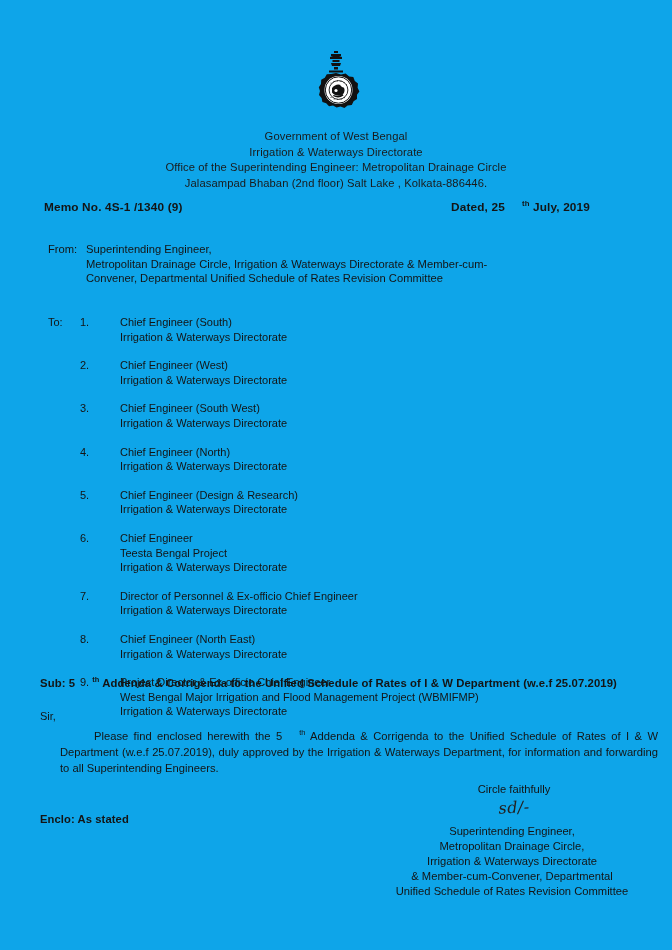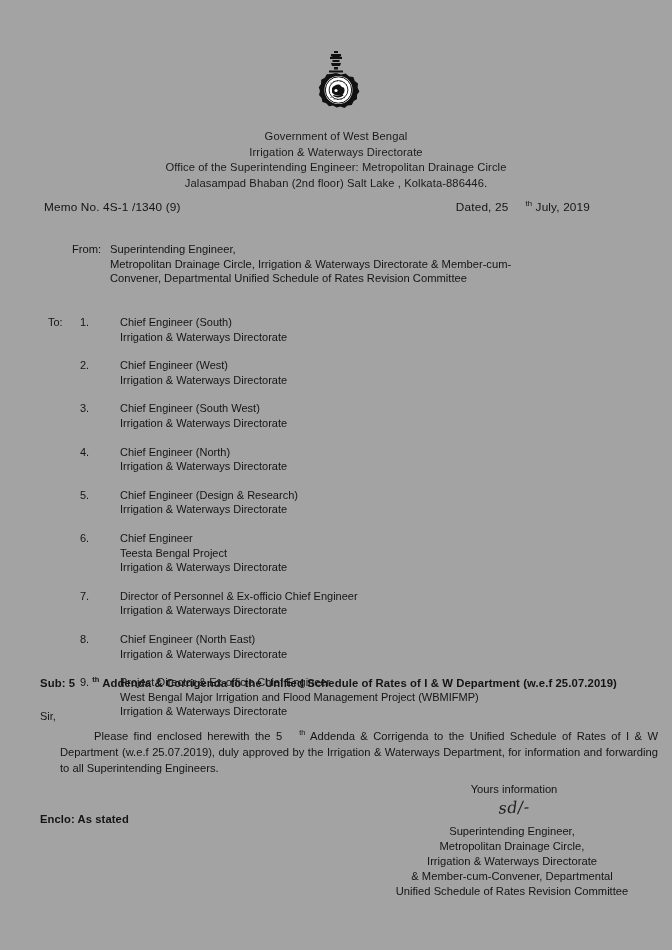--- a/index.html
+++ b/index.html
@@ -13,21 +13,21 @@
     height: 950px;
     position: relative;
     font-family: "Liberation Sans", sans-serif;
     color: #141414;
     -webkit-font-smoothing: antialiased;
   }
   .page {
     position: relative;
     width: 672px;
     height: 950px;
-    background: #a3a3a3;
+    background: #0ea5e9;
     overflow: hidden;
   }
 
   
   .emblem-wrap {
     position: absolute;
     left: 0;
     right: 0;
     top: 48px;
     display: flex;
@@ -56,41 +56,41 @@
   
   .memo-row {
     position: absolute;
     top: 200px;
     left: 44px;
     right: 34px;
     display: flex;
     justify-content: space-between;
     align-items: baseline;
     font-size: 11.8px;
-    font-weight: normal;
+    font-weight: bold;
     letter-spacing: 0.15px;
   }
   .memo-row .dated { padding-right: 48px; }
   sup {
     font-size: 0.66em;
     vertical-align: super;
     line-height: 0;
     padding-left: 17px;
   }
 
   
   .from-block {
     position: absolute;
     top: 242px;
     left: 48px;
     font-size: 11.2px;
     line-height: 14.6px;
     display: flex;
   }
-  .from-label { width: 38px; flex: none; margin-left: 24px; }
+  .from-label { width: 38px; flex: none; }
   .from-body { width: 430px; }
 
   
   .to-block {
     position: absolute;
     top: 307px;
     left: 48px;
     font-size: 11px;
     line-height: 14.6px;
     margin-top: 8px;
@@ -343,21 +343,21 @@
     </div>
   </div>
 
   <div class="subject"><span>Sub: 5</span><sup>th</sup><span> Addenda &amp; Corrigenda to the Unified Schedule of Rates of I &amp; W Department (w.e.f 25.07.2019)</span></div>
 
   <div class="salutation">Sir,</div>
 
   <div class="body-para"><span class="indent"></span><span>Please find enclosed herewith the 5</span><sup>th</sup><span> Addenda &amp; Corrigenda to the Unified Schedule of Rates of I &amp; W Department (w.e.f 25.07.2019), duly approved by the Irrigation &amp; Waterways Department, for information and forwarding to all Superintending Engineers.</span></div>
 
   <div class="closing">
-    <div>Yours information</div>
+    <div>Circle faithfully</div>
     <span class="sig-mark">sd/-</span>
   </div>
 
   <div class="sig-lines">
     <div>Superintending Engineer,</div>
     <div>Metropolitan Drainage Circle,</div>
     <div>Irrigation &amp; Waterways Directorate</div>
     <div>&amp; Member-cum-Convener, Departmental</div>
     <div>Unified Schedule of Rates Revision Committee</div>
   </div>

